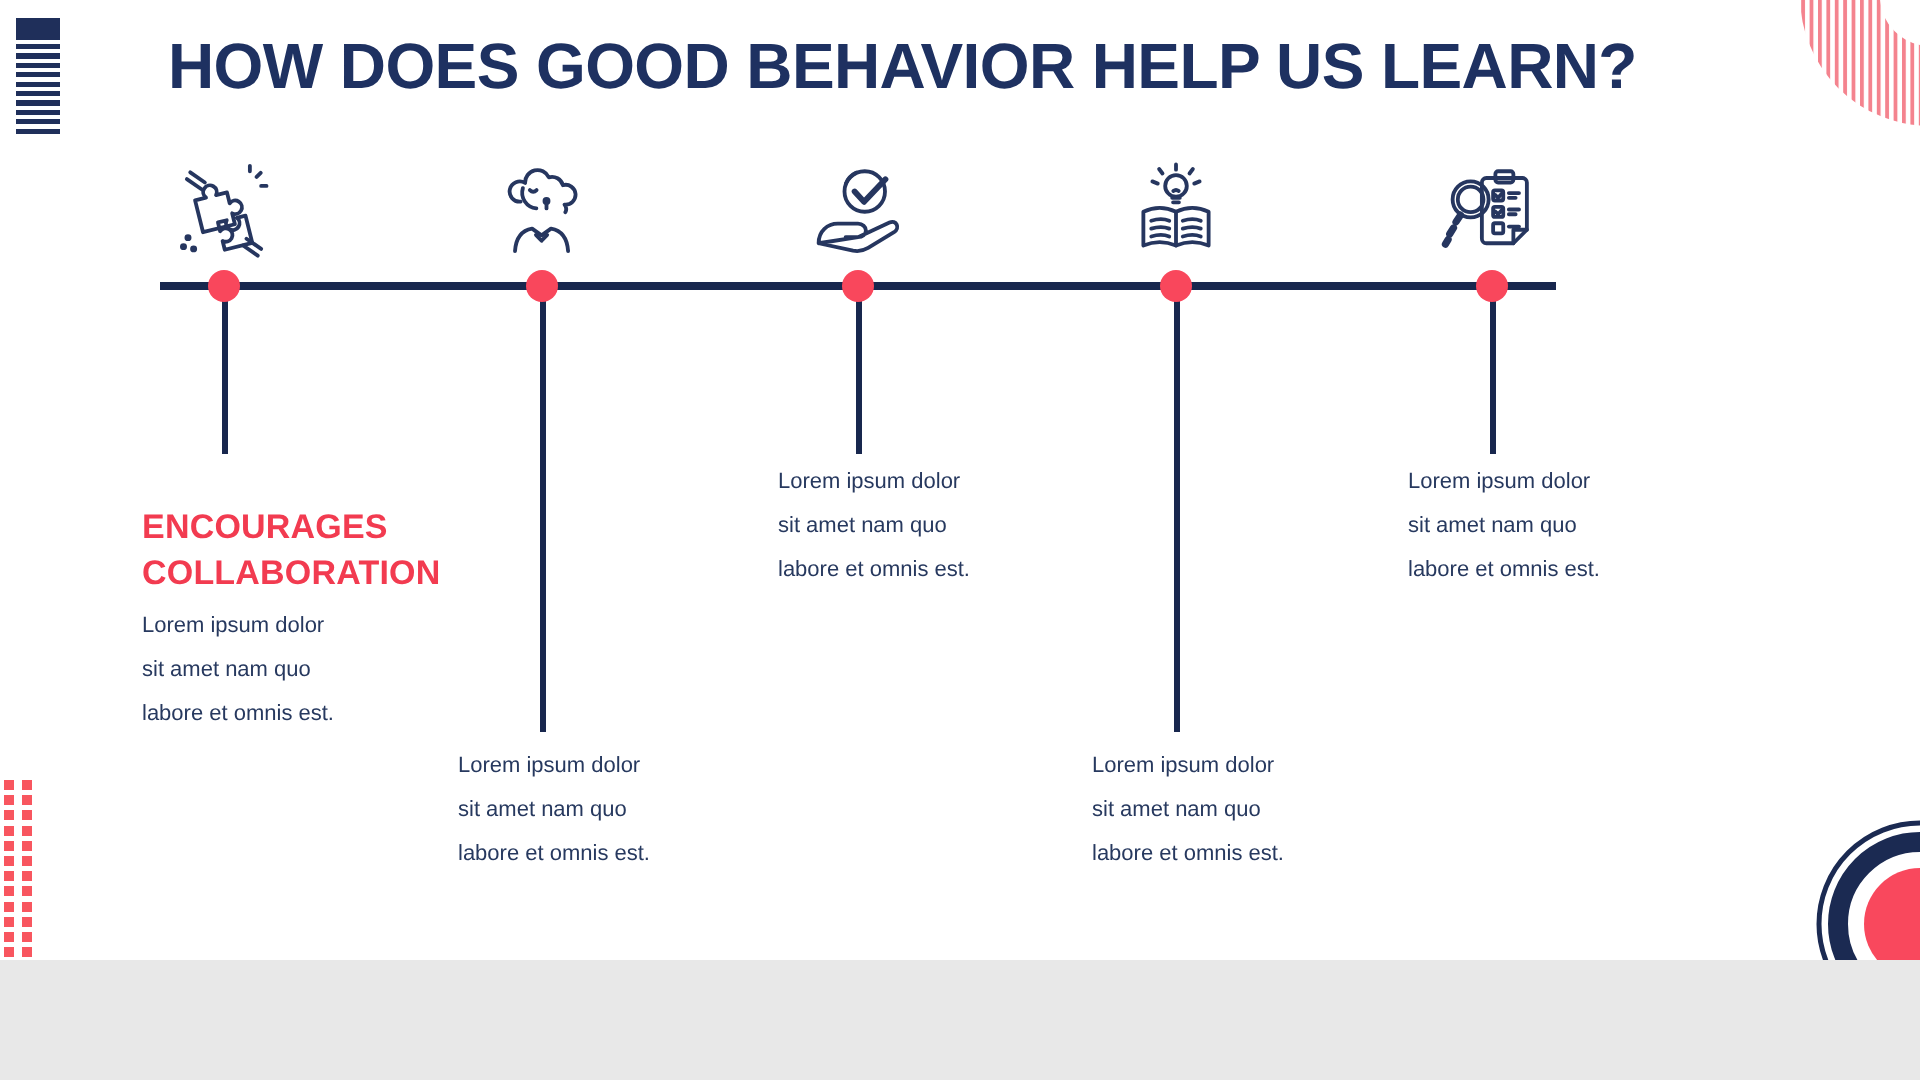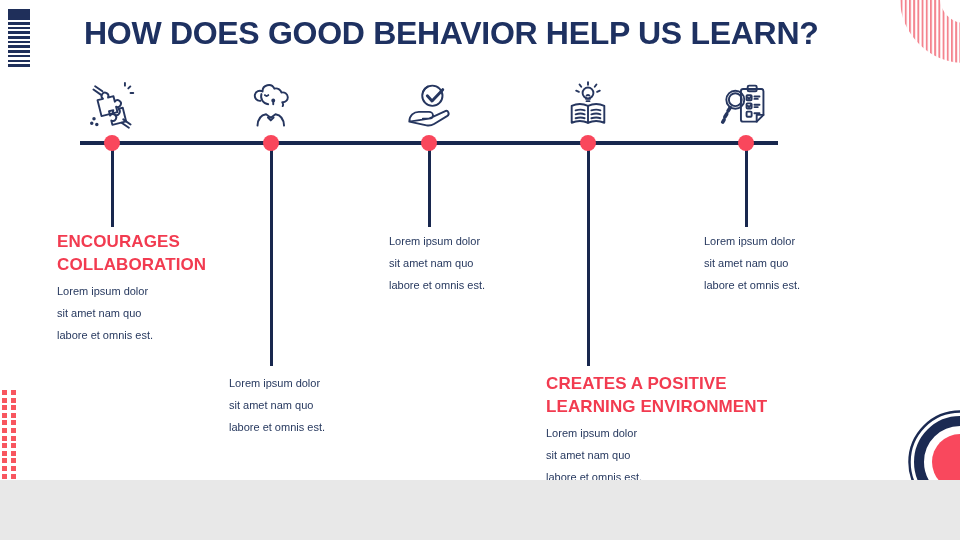--- a/index.html
+++ b/index.html
@@ -37,21 +37,21 @@
   .v3{left:428px;height:84px;}
   .v4{left:587px;height:223px;}
   .v5{left:745px;height:84px;}
   .dot{position:absolute;top:135px;width:16px;height:16px;border-radius:50%;background:#f9475c;z-index:3;}
   .d1{left:104px;}.d2{left:263px;}.d3{left:421px;}.d4{left:580px;}.d5{left:738px;}
   .icon{position:absolute;top:80px;width:54px;height:54px;}
   .i1{left:85px;}.i2{left:244px;}.i3{left:402px;}.i4{left:561px;}.i5{left:719px;}
   .icon svg{width:100%;height:100%;}
   
   .tblock{position:absolute;width:250px;}
-  .t1{left:57px;}.t2{left:229px;}.t3{left:389px;}.t4{left:546px;}.t5{left:704px;}
+  .t1{left:71px;margin-top:22px;}.t2{left:229px;}.t3{left:389px;}.t4{left:546px;}.t5{left:704px;}
   .row-top{top:230px;}
   .row-bottom{top:372px;}
   .item-title{
     font-size:17px;font-weight:800;color:#f23b50;line-height:23px;
     white-space:pre-line;margin-bottom:4px;letter-spacing:0.1px;
   }
   .item-body{
     font-size:11px;font-weight:500;color:#27395f;line-height:22px;white-space:pre-line;
   }
 </style>
@@ -181,22 +181,20 @@
       <div class="item-body">Lorem ipsum dolor
 sit amet nam quo
 labore et omnis est.</div>
     </div>
     <div class="tblock t3 row-top">
       <div class="item-body">Lorem ipsum dolor
 sit amet nam quo
 labore et omnis est.</div>
     </div>
     <div class="tblock t4 row-bottom">
-      <div class="item-title">CREATES A POSITIVE
-LEARNING ENVIRONMENT</div>
       <div class="item-body">Lorem ipsum dolor
 sit amet nam quo
 labore et omnis est.</div>
     </div>
     <div class="tblock t5 row-top">
       <div class="item-body">Lorem ipsum dolor
 sit amet nam quo
 labore et omnis est.</div>
     </div>
   </div>

